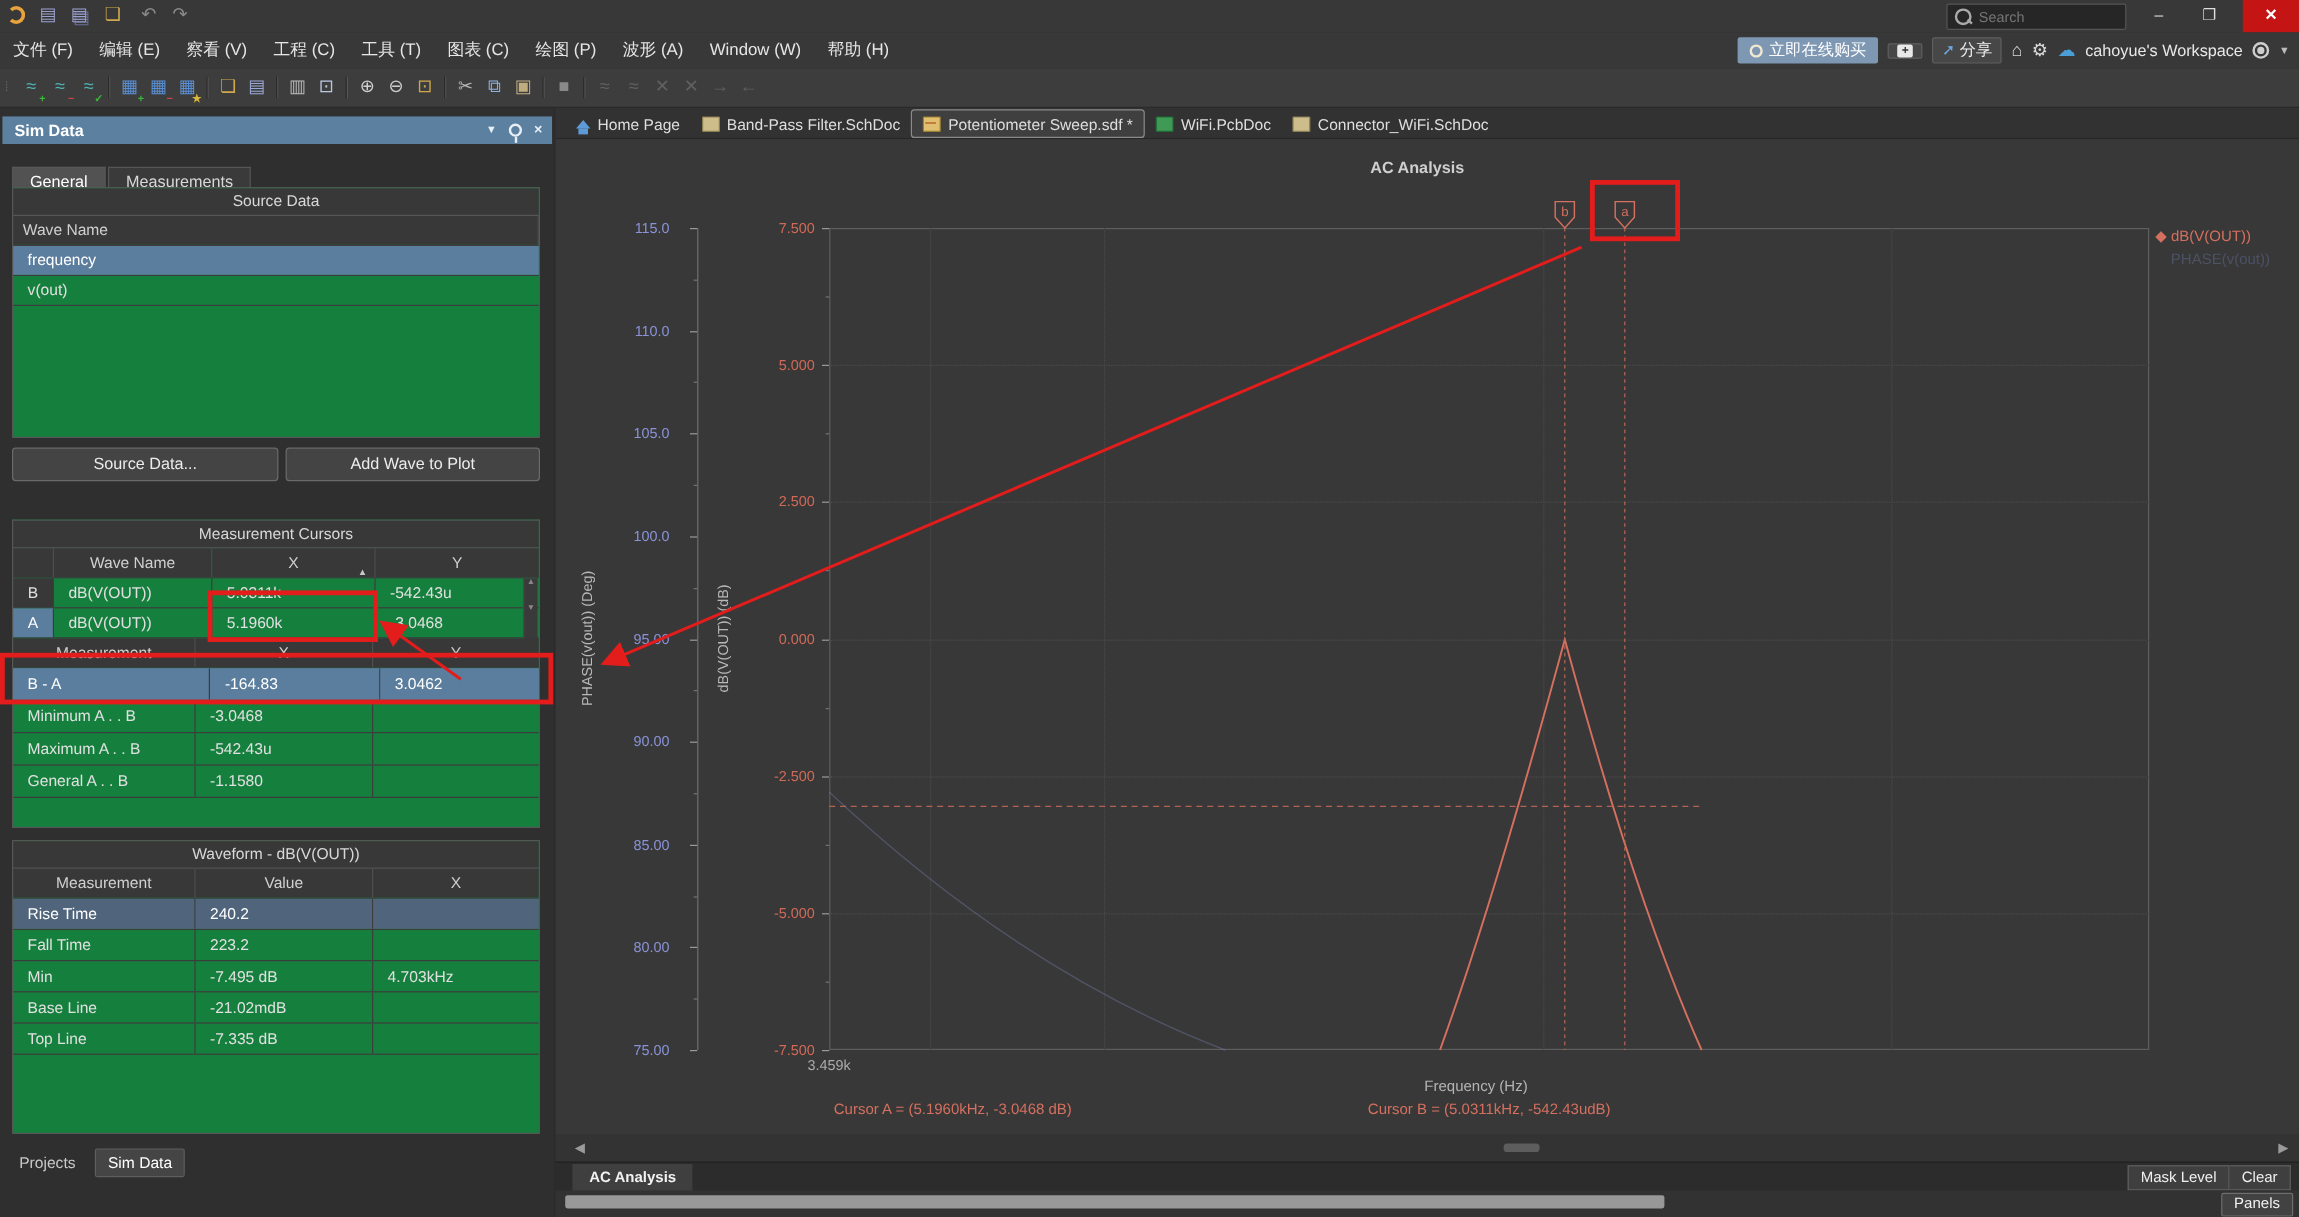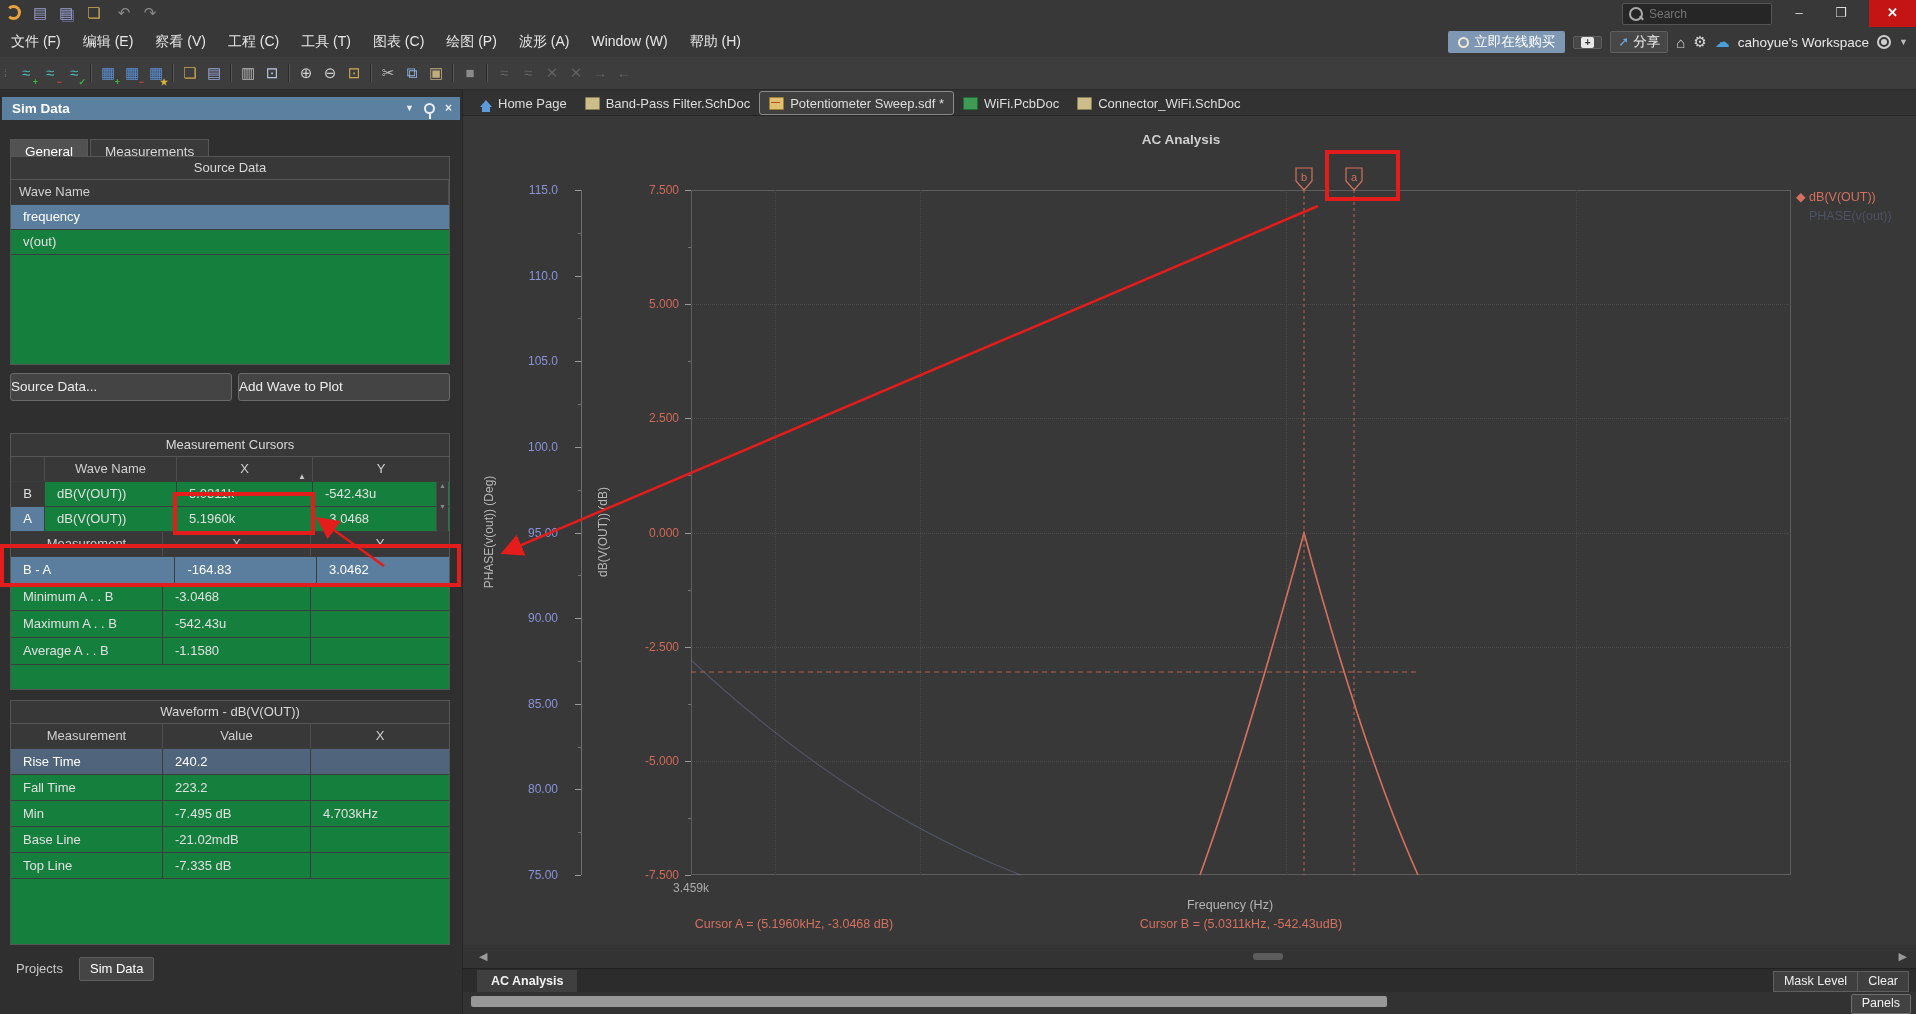--- a/index.html
+++ b/index.html
@@ -49,21 +49,21 @@
   .tbl{position:absolute;left:10px;width:440px;background:#15803d;border:1px solid #565656;box-sizing:border-box;}
   .tbl-title{height:22px;background:#383838;border-bottom:1px solid #565656;color:#d8d8d8;text-align:center;line-height:22px;font-size:13px;}
   .trow{display:flex;border-bottom:1px solid #3c3c3c;}
   .thead .tc{background:#383838;color:#d0d0d0;text-align:center;border-right:1px solid #4e4e4e;position:relative;}
   .tc{line-height:24px;height:24px;font-size:13px;border-right:1px solid #3c3c3c;box-sizing:border-box;overflow:hidden;white-space:nowrap;}
   .tc.pad{padding-left:12px;}
   .sel{background:#5b7e9e !important;color:#fff;}
   .sel2{background:#50657b !important;color:#fff;}
   .sort{position:absolute;right:6px;top:8px;font-size:8px;color:#c8c8c8;}
   .vscroll{position:absolute;right:1px;width:11px;background:#3a3a3a;border-left:1px solid #4a4a4a;color:#888;font-size:7px;text-align:center;}
-  .btnrow-btn{position:absolute;height:28px;background:#444;border:1px solid #6a6a6a;border-radius:3px;color:#ececec;text-align:left;line-height:26px;font-size:13.5px;box-sizing:border-box;}
+  .btnrow-btn{position:absolute;height:28px;background:#444;border:1px solid #6a6a6a;border-radius:3px;color:#ececec;text-align:center;line-height:26px;font-size:13.5px;box-sizing:border-box;}
   .pbottom{position:absolute;left:0;top:864px;width:462px;height:30px;display:flex;align-items:center;padding-left:6px;gap:6px;box-sizing:border-box;}
   .pbtab{padding:0 10px;line-height:22px;color:#c8c8c8;font-size:13px;}
   .pbtab.active{background:#454545;border:1px solid #5e5e5e;color:#fff;border-radius:2px;}
   
   .right-area{position:absolute;left:462px;top:90px;width:1454px;height:924px;background:#383838;border-left:1px solid #262626;}
   .doc-tabbar{position:absolute;left:0;top:0;width:1454px;height:26px;background:#323232;border-bottom:1px solid #262626;display:flex;align-items:flex-end;padding-left:8px;box-sizing:border-box;}
   .dtab{display:flex;align-items:center;gap:6px;height:24px;padding:0 9px;color:#dedede;font-size:13px;white-space:nowrap;}
   .dtab.active{background:#3f3f3f;border:1px solid #8a8a8a;border-radius:3px;height:22px;}
   .dicon{width:13px;height:11px;border-radius:1px;}
   .di-home{width:0;height:0;border:none;border-left:6px solid transparent;border-right:6px solid transparent;border-bottom:7px solid #5d9bd8;position:relative;}
@@ -248,21 +248,21 @@
             <div class="tc pad" style="width: 152px; height: 26px; line-height: 26px;">Minimum  A . . B</div>
             <div class="tc pad" style="width: 148px; height: 26px; line-height: 26px;">-3.0468</div>
             <div class="tc pad" style="width: 138px; height: 26px; line-height: 26px; border-right: none;"></div>
           </div>
           <div class="trow">
             <div class="tc pad" style="width: 152px; height: 26px; line-height: 26px;">Maximum  A . . B</div>
             <div class="tc pad" style="width: 148px; height: 26px; line-height: 26px;">-542.43u</div>
             <div class="tc pad" style="width: 138px; height: 26px; line-height: 26px; border-right: none;"></div>
           </div>
           <div class="trow">
-            <div class="tc pad" style="width: 152px; height: 26px; line-height: 26px;">Average  A . . B</div>
+            <div class="tc pad" style="width: 152px; height: 26px; line-height: 26px;">General  A . . B</div>
             <div class="tc pad" style="width: 148px; height: 26px; line-height: 26px;">-1.1580</div>
             <div class="tc pad" style="width: 138px; height: 26px; line-height: 26px; border-right: none;"></div>
           </div>
         </div>
     </div>
 
     <div class="tbl" style="top:610px;height:245px;">
       <div class="tbl-title">Waveform - dB(V(OUT))</div>
       <div class="trow thead">
         <div class="tc" style="width:152px;">Measurement</div>

